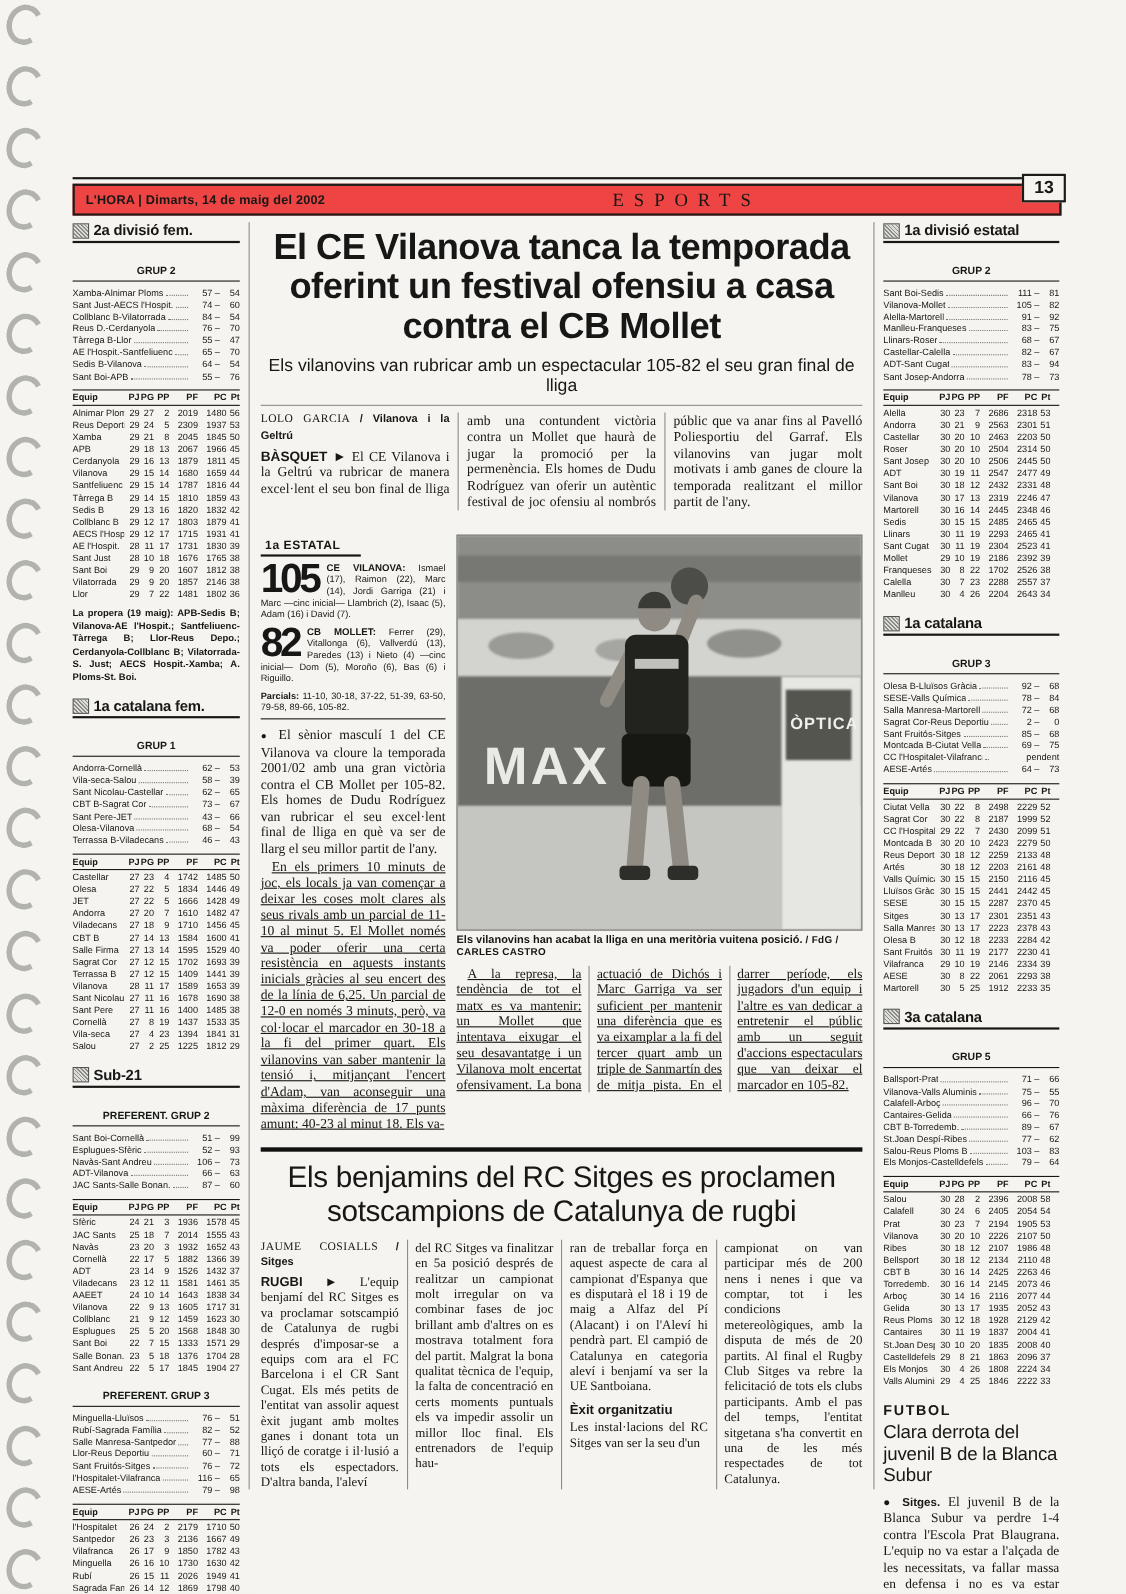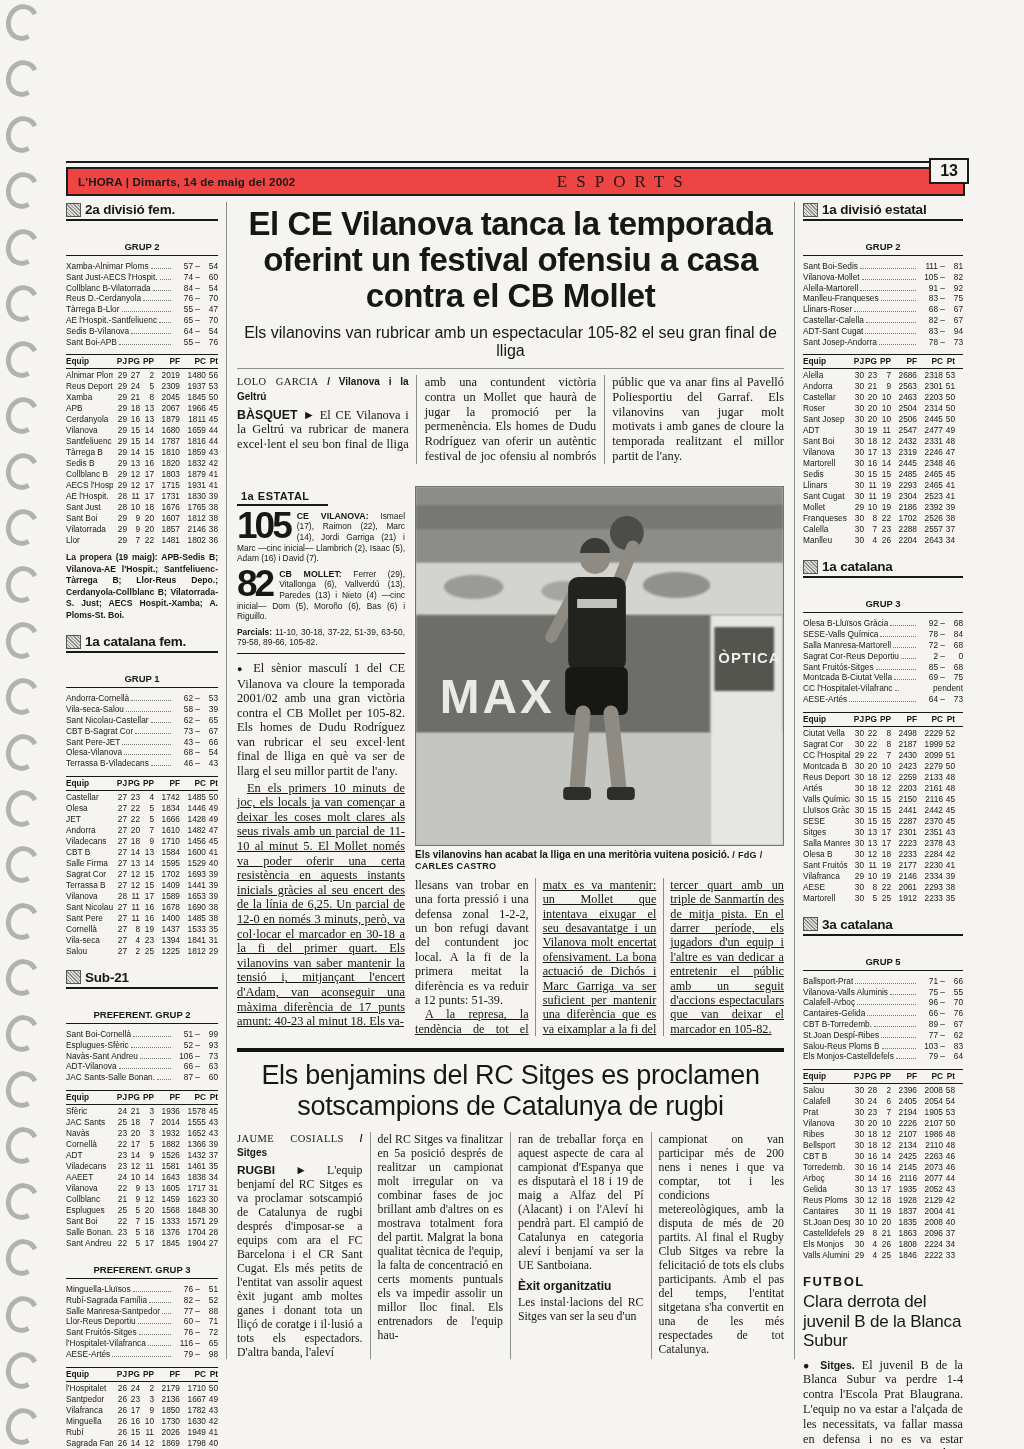--- a/index.html
+++ b/index.html
@@ -979,21 +979,20 @@
                 <rect x="148" y="300" width="28" height="13" rx="4" fill="#2d2d2a"></rect>
                 <rect x="192" y="300" width="28" height="13" rx="4" fill="#2d2d2a"></rect>
               </g>
             </svg>
           </div>
           <div class="caption">
             <span class="cap-text">Els vilanovins han acabat la lliga en una meritòria vuitena posició.</span>
             <span class="cap-credit">/ FdG / CARLES CASTRO</span>
           </div>
           <div class="body-cols">
-            <p>llesans van trobar en una forta pressió i una defensa zonal 1-2-2, un bon refugi davant del contundent joc local. A la fi de la primera meitat la diferència es va reduir a 12 punts: 51-39.</p>
             <p class="indent">A la represa, la tendència de tot el matx es va mantenir: un Mollet que intentava eixugar el seu desavantatge i un Vilanova molt encertat ofensivament. La bona actuació de Dichós i Marc Garriga va ser suficient per mantenir una diferència que es va eixamplar a la fi del tercer quart amb un triple de Sanmartín des de mitja pista. En el darrer període, els jugadors d'un equip i l'altre es van dedicar a entretenir el públic amb un seguit d'accions espectaculars que van deixar el marcador en 105-82.</p>
           </div>
         </div>
       </div>
 
       <div class="article-sep"></div>
 
       <h2 class="rugbi-headline">Els benjamins del RC Sitges es proclamen sotscampions de Catalunya de rugbi</h2>
       <div class="rugbi-cols">
         <div class="rcol">

